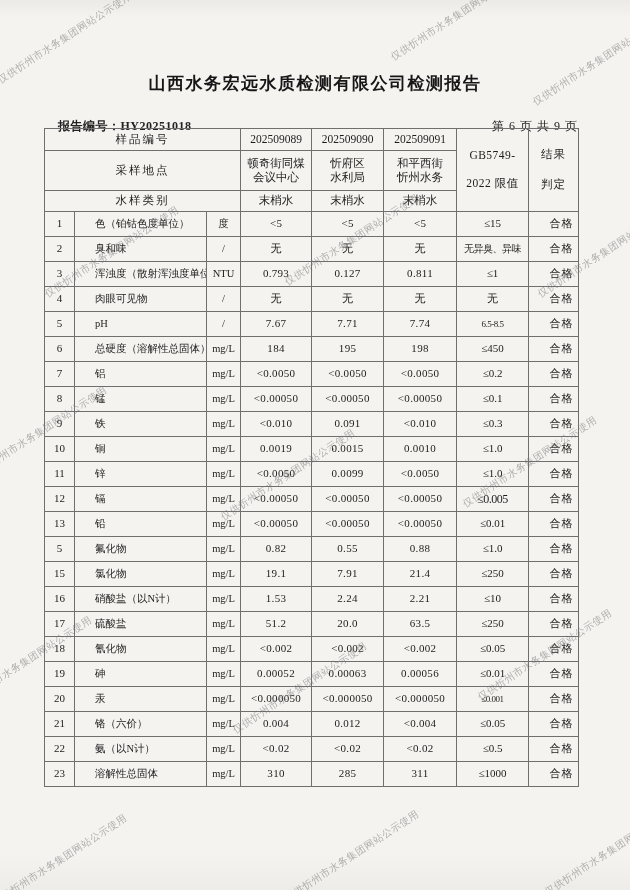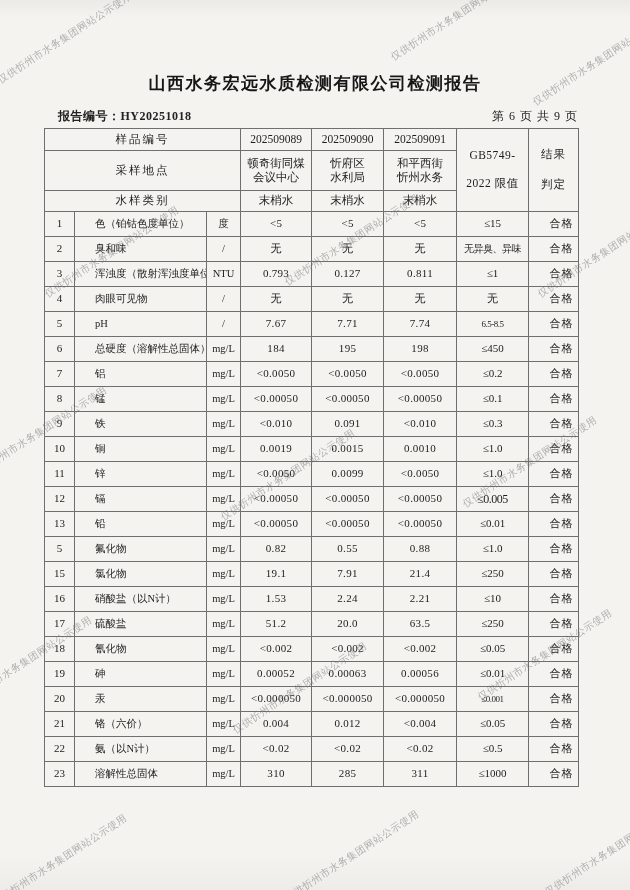--- a/index.html
+++ b/index.html
@@ -10,21 +10,21 @@
     overflow:hidden;
     font-family:"Liberation Serif",serif;
     color:#1d1d1d;
   }
   .page-title{
     position:absolute;top:72px;left:0;width:100%;
     text-align:center;font-size:17px;font-weight:bold;letter-spacing:1.5px;
     font-family:"Liberation Sans",sans-serif;color:#161616;
   }
   .meta-row{
-    position:absolute;top:108px;left:58px;width:520px;
+    position:absolute;top:118px;left:58px;width:520px;
     display:flex;justify-content:space-between;align-items:baseline;
     font-size:12px;color:#222;
   }
   .report-no{font-weight:bold;letter-spacing:0.5px;}
   .page-ind{letter-spacing:1px;}
   table.results{
     position:absolute;left:44px;top:128px;width:534px;
     border-collapse:collapse;table-layout:fixed;
     background:transparent;
   }

